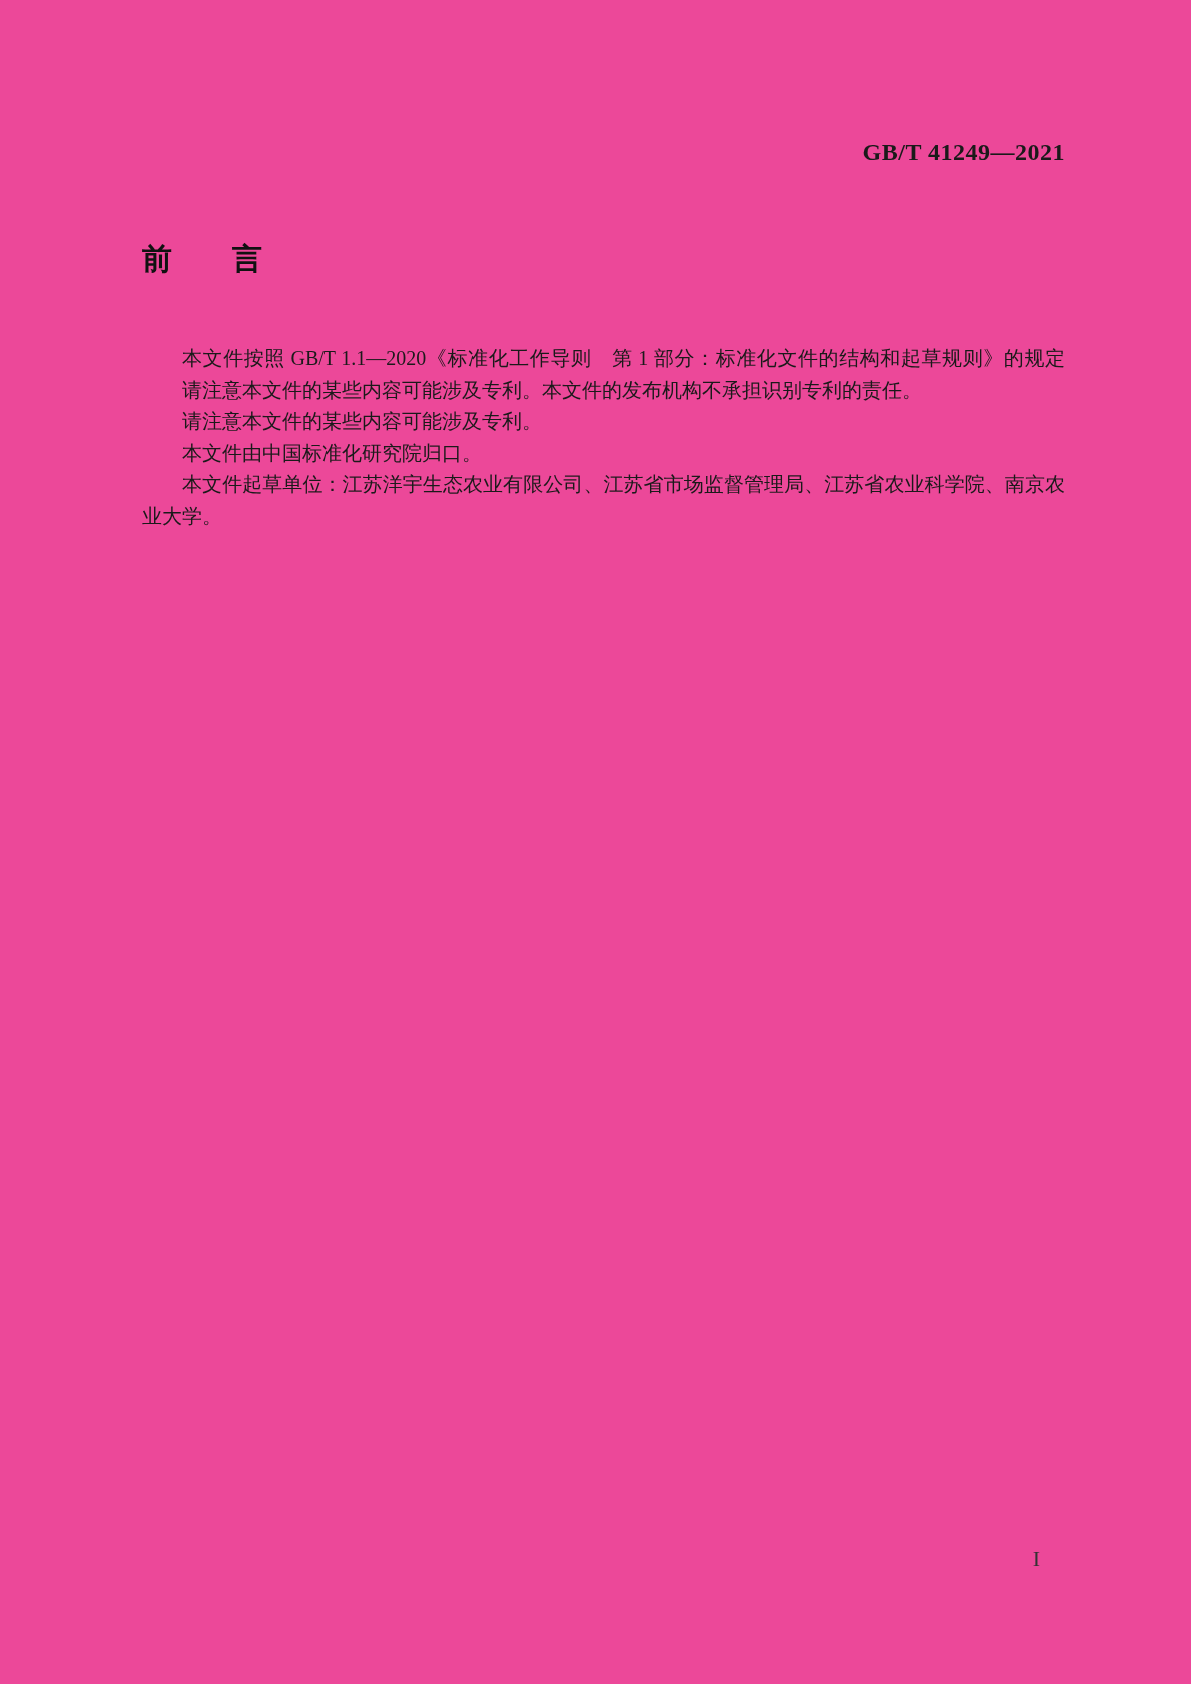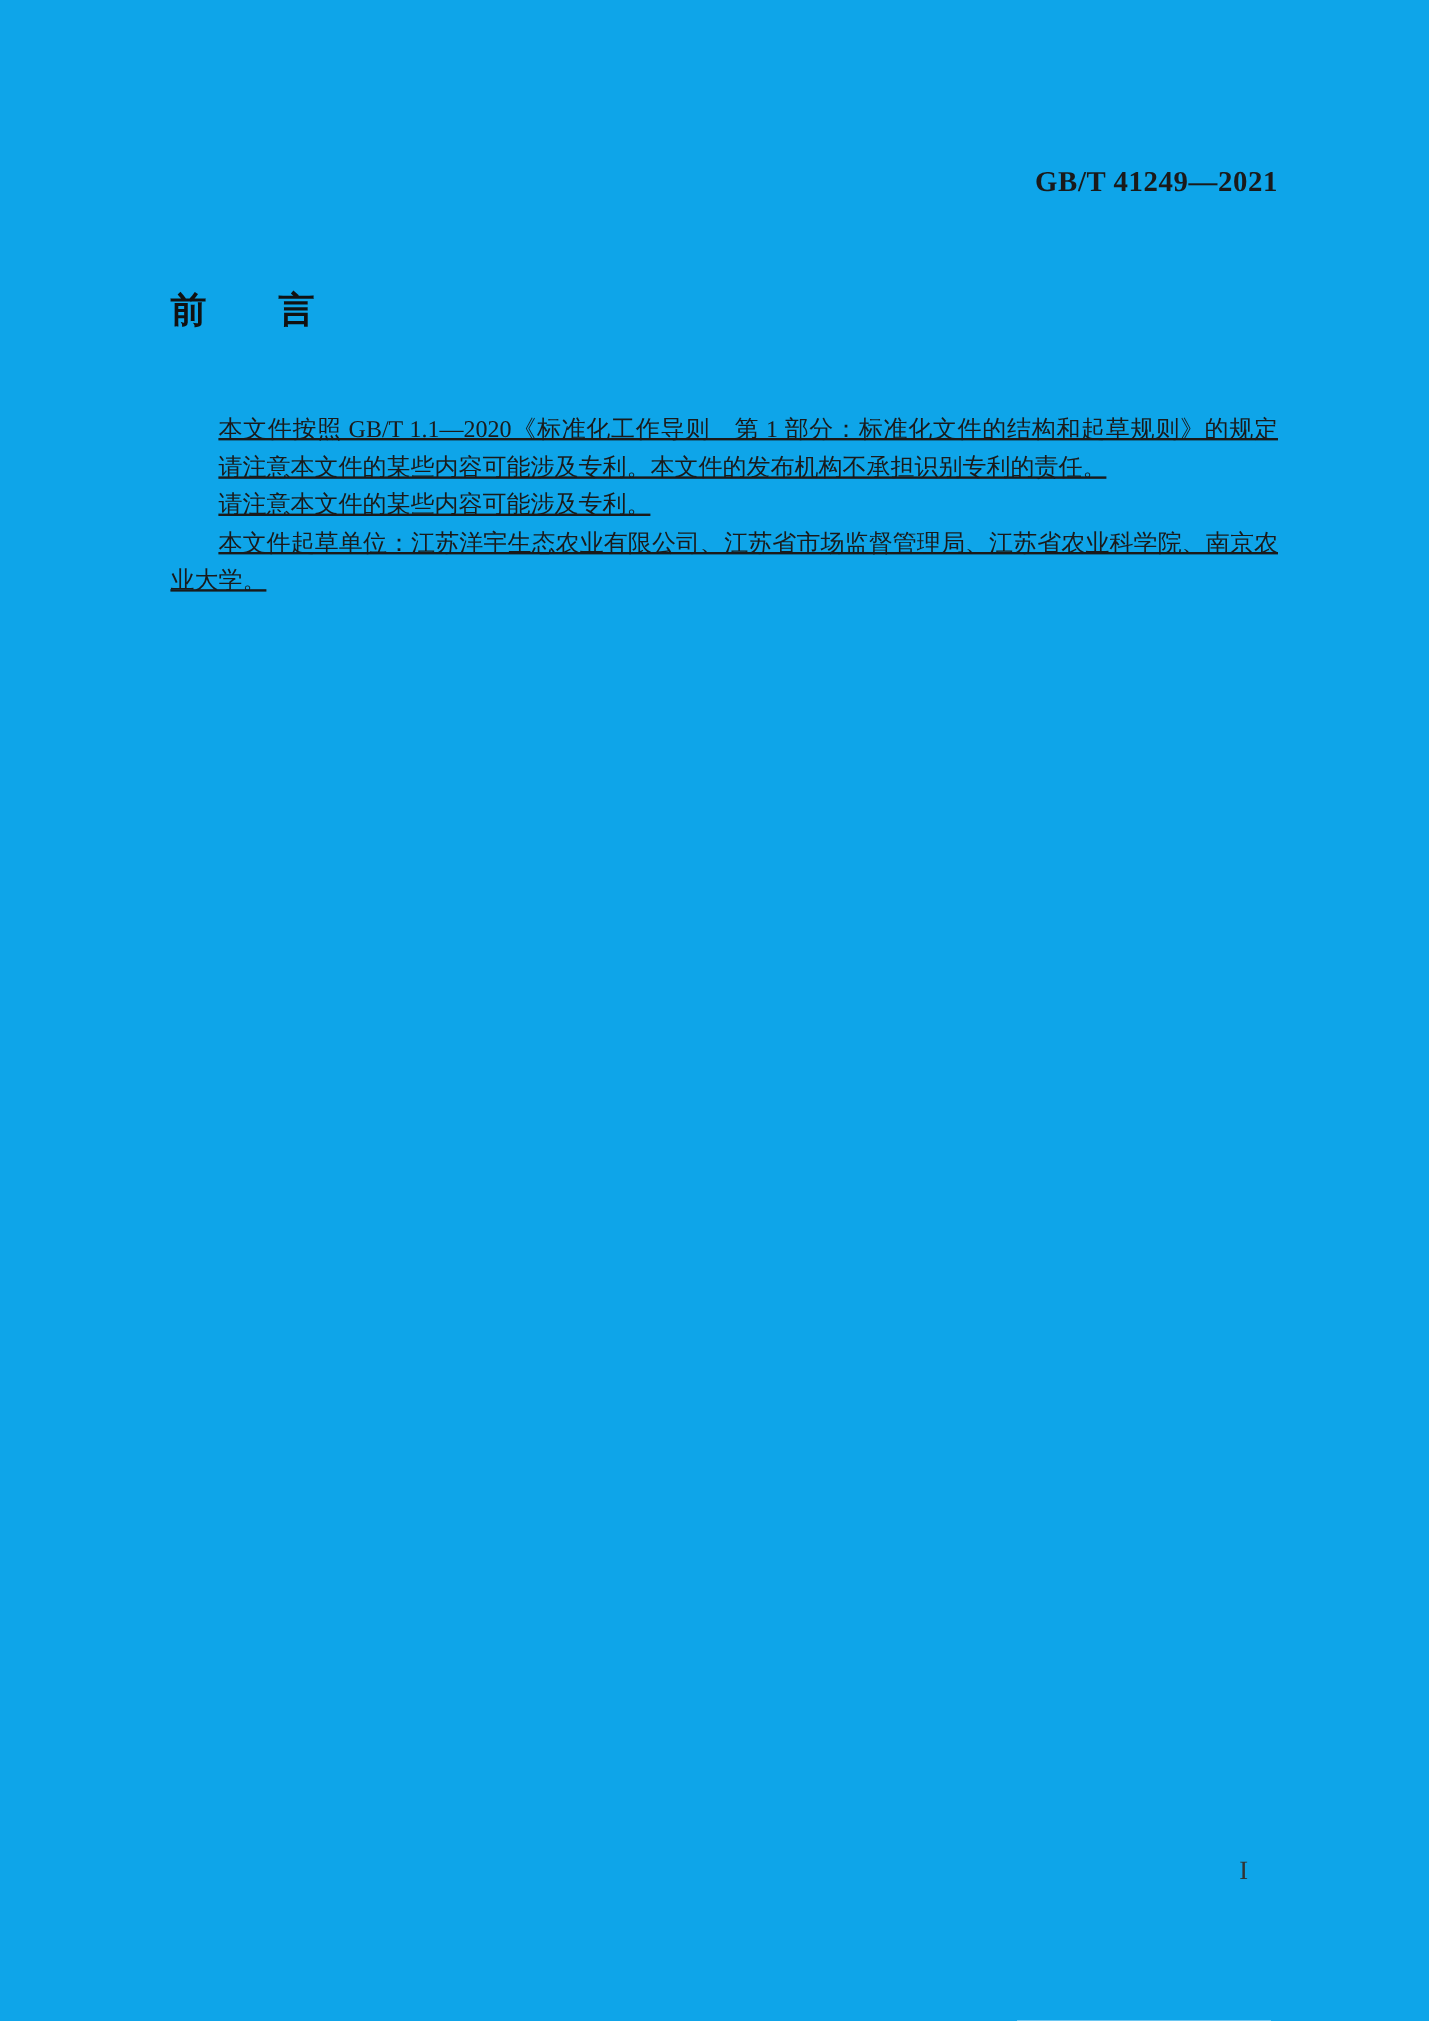--- a/index.html
+++ b/index.html
@@ -4,21 +4,21 @@
 <style>
   html, body {
     margin: 0;
     padding: 0;
     background: #ffffff;
   }
   .page {
     position: relative;
     width: 1191px;
     height: 1684px;
-    background: #0ea5e9;
+    background: #ec4899;
     color: #1a1a1a;
     font-family: "Liberation Serif", "DejaVu Serif", serif;
     overflow: hidden;
   }
   .header-code {
     position: absolute;
     top: 139px;
     left: 142px;
     width: 923px;
     text-align: right;
@@ -41,21 +41,20 @@
     color: #111111;
   }
   .foreword {
     position: absolute;
     top: 343px;
     left: 142px;
     width: 923px;
     font-size: 20px;
     line-height: 31.6px;
     color: #1a1a1a;
-    text-decoration: underline;
   }
   .para { margin: 0; padding: 0; }
   .line {
     white-space: nowrap;
     overflow: visible;
   }
   .line.first { text-indent: 40px; }
   .line.fill {
     text-align: justify;
     text-align-last: justify;
@@ -84,20 +83,23 @@
       <div class="para">
         <div class="line first fill">本文件按照 GB/T 1.1—2020《标准化工作导则　第 1 部分：标准化文件的结构和起草规则》的规定</div>
       </div>
       <div class="para">
         <div class="line first">请注意本文件的某些内容可能涉及专利。本文件的发布机构不承担识别专利的责任。</div>
       </div>
       <div class="para">
         <div class="line first">请注意本文件的某些内容可能涉及专利。</div>
       </div>
       <div class="para">
+        <div class="line first">本文件由中国标准化研究院归口。</div>
+      </div>
+      <div class="para">
         <div class="line first fill">本文件起草单位：江苏洋宇生态农业有限公司、江苏省市场监督管理局、江苏省农业科学院、南京农</div>
         <div class="line">业大学。</div>
       </div>
       <div class="para">
       </div>
     </div>
 
   <div class="page-num">I</div>
 
 </div>

